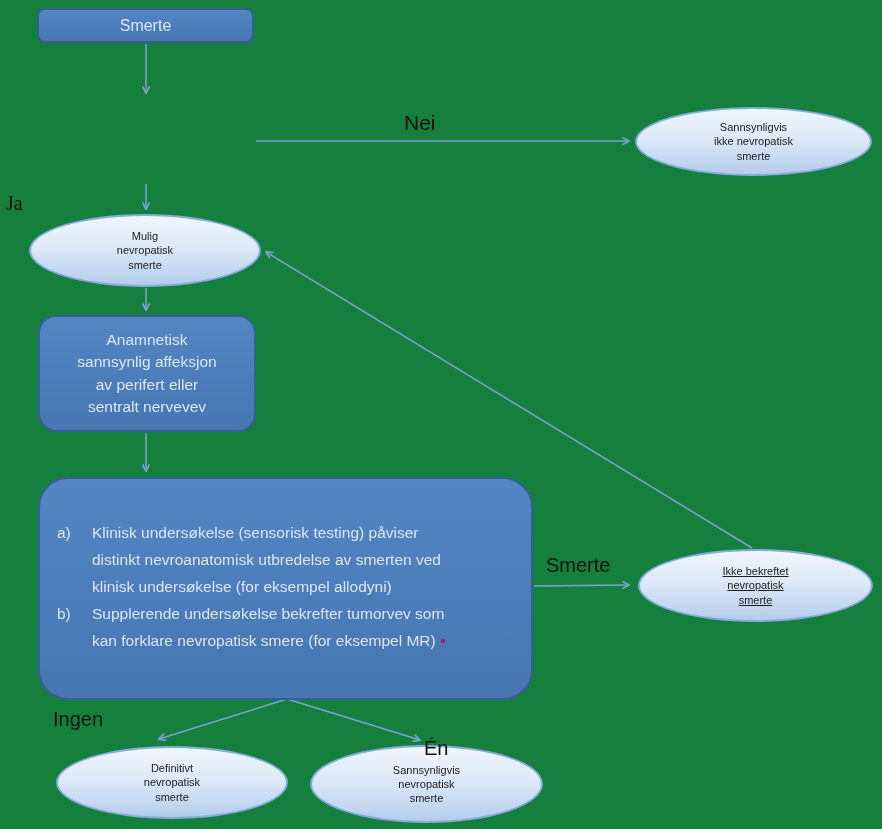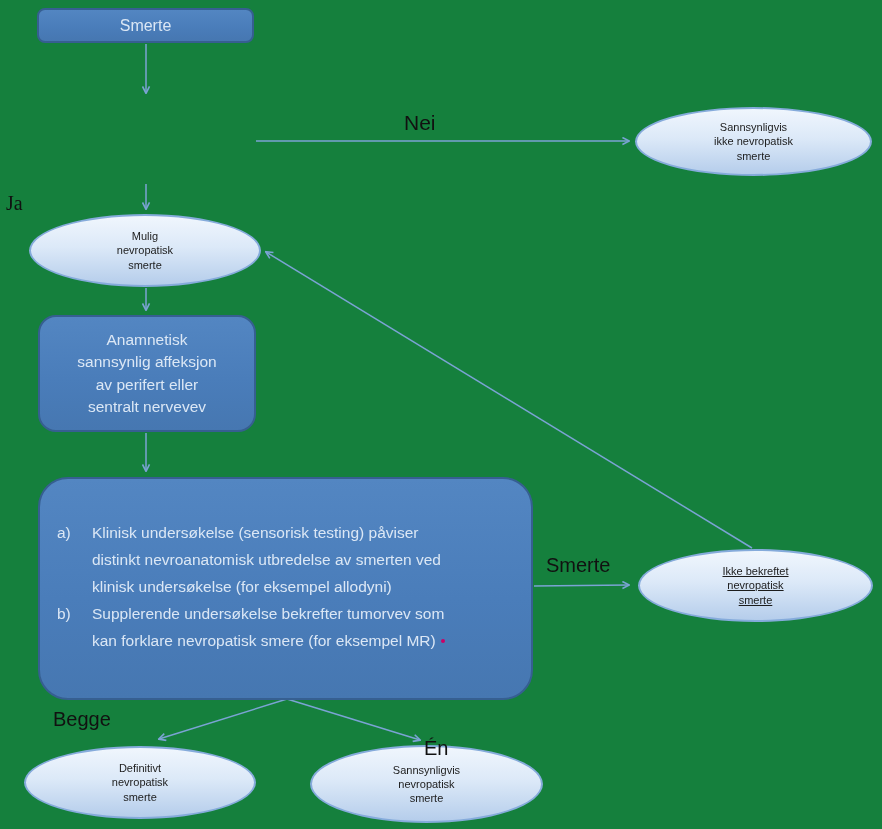--- a/index.html
+++ b/index.html
@@ -95,27 +95,27 @@
   </div>
 
   <div class="ellipse" style="left:29px; top:214px; width:232px; height:73px;">
     <span>Mulig<br>nevropatisk<br>smerte</span>
   </div>
 
   <div class="ellipse" style="left:638px; top:549px; width:235px; height:73px;text-decoration:underline;">
     <span>Ikke bekreftet<br>nevropatisk<br>smerte</span>
   </div>
 
-  <div class="ellipse" style="left:24px; top:746px; width:232px; height:73px;justify-content:center;">
+  <div class="ellipse" style="left:56px; top:746px; width:232px; height:73px;justify-content:center;">
     <span>Definitivt<br>nevropatisk<br>smerte</span>
   </div>
 
   <div class="ellipse" style="left:310px; top:745px; width:233px; height:78px;">
     <span>Sannsynligvis<br>nevropatisk<br>smerte</span>
   </div>
 
   <span class="edge-label" style="left:6px; top:192px;font-family:Liberation Serif, serif;">Ja</span>
   <span class="edge-label" style="left:404px; top:111px; font-size:21px;">Nei</span>
   <span class="edge-label" style="left:546px; top:554px;">Smerte</span>
-  <span class="edge-label" style="left:53px; top:708px;">Begge</span>
+  <span class="edge-label" style="left:53px; top:708px;">Ingen</span>
   <span class="edge-label" style="left:424px; top:737px;">Én</span>
 
 </div>
 
 </body></html>

